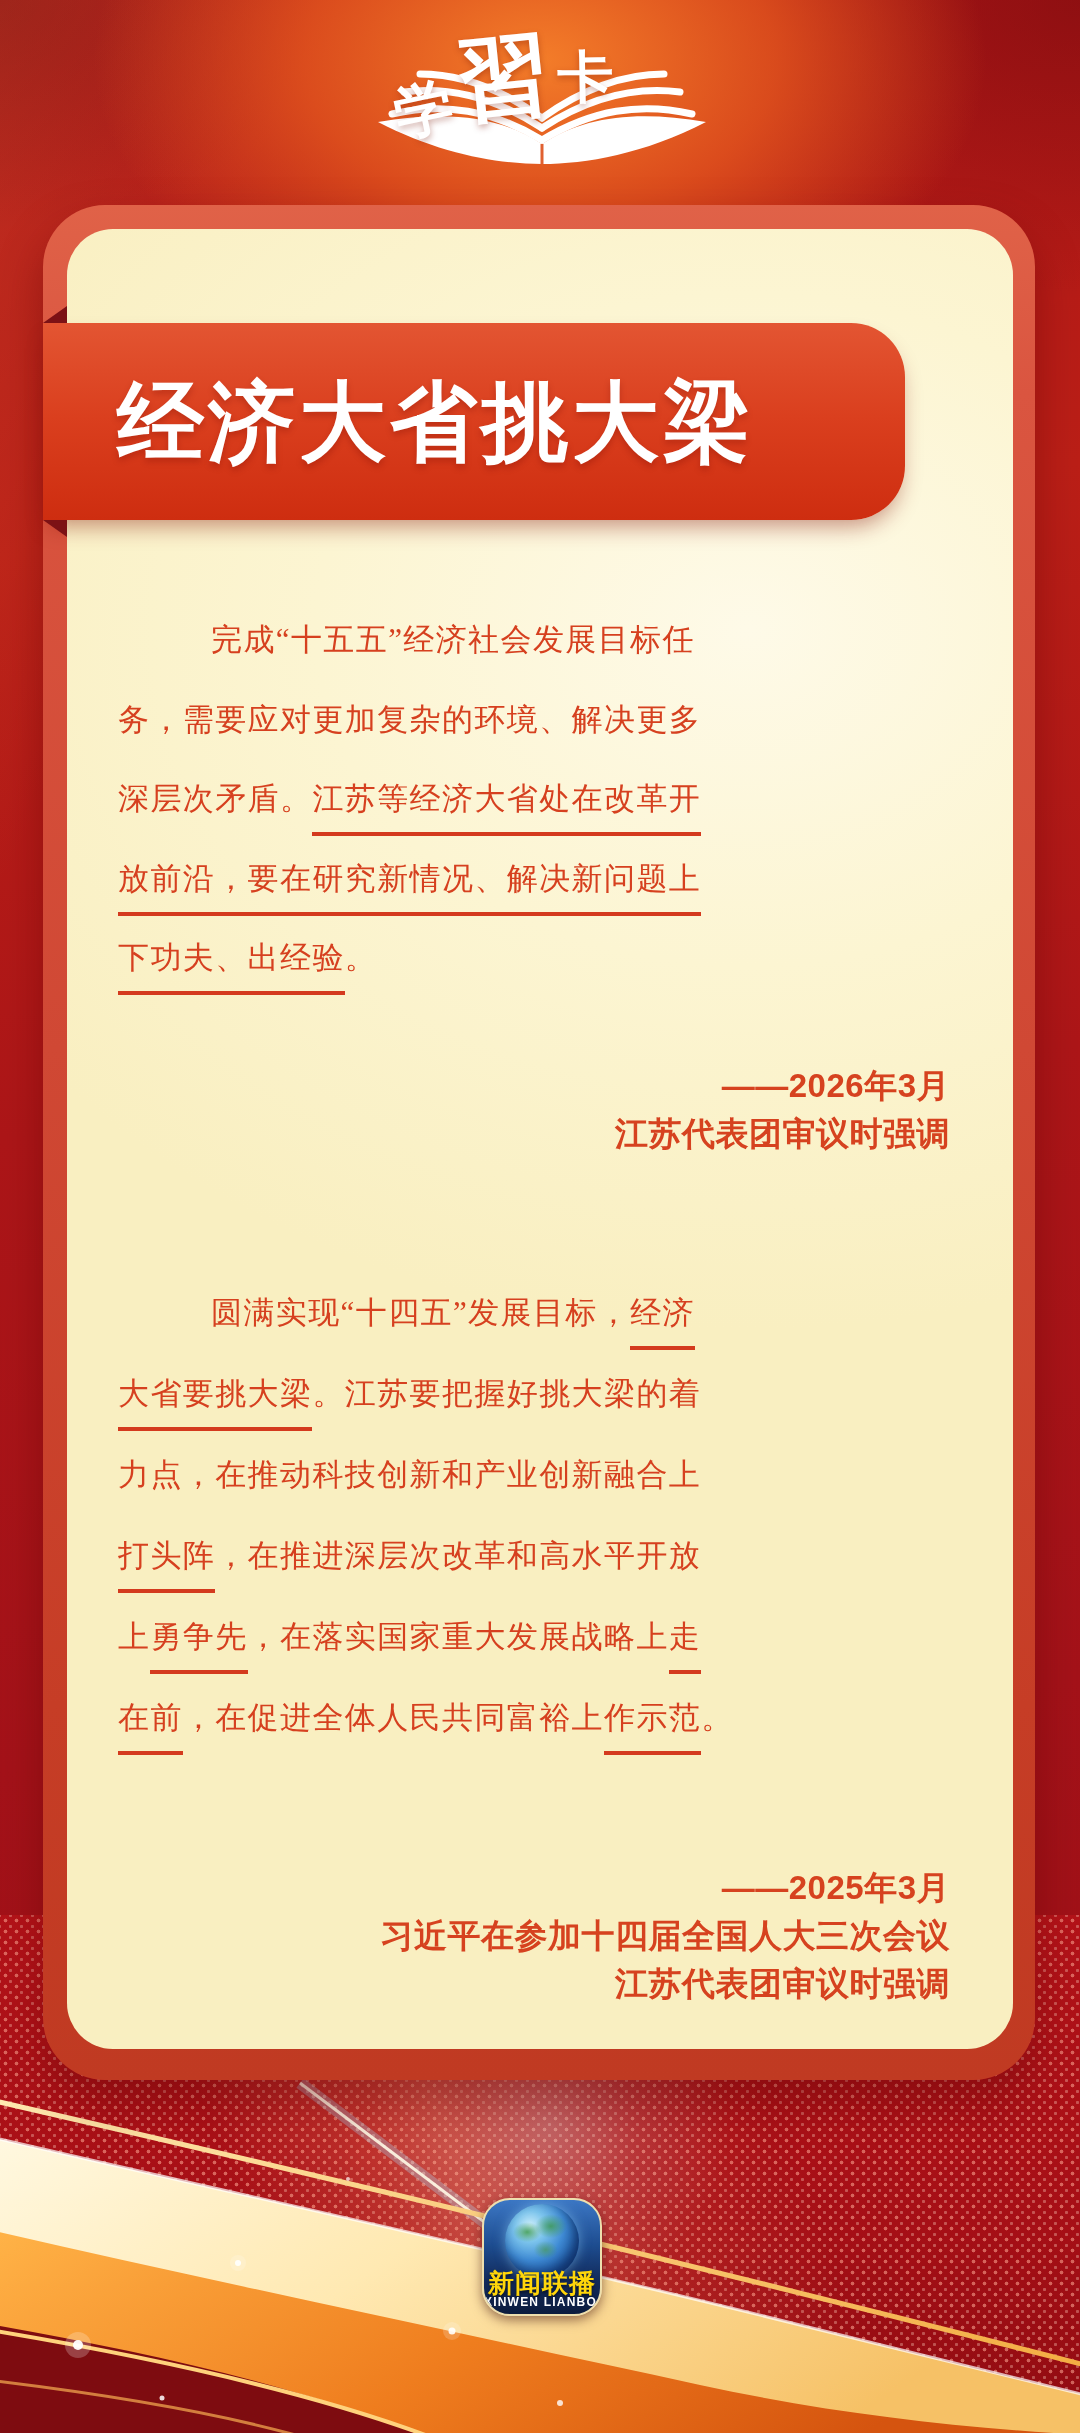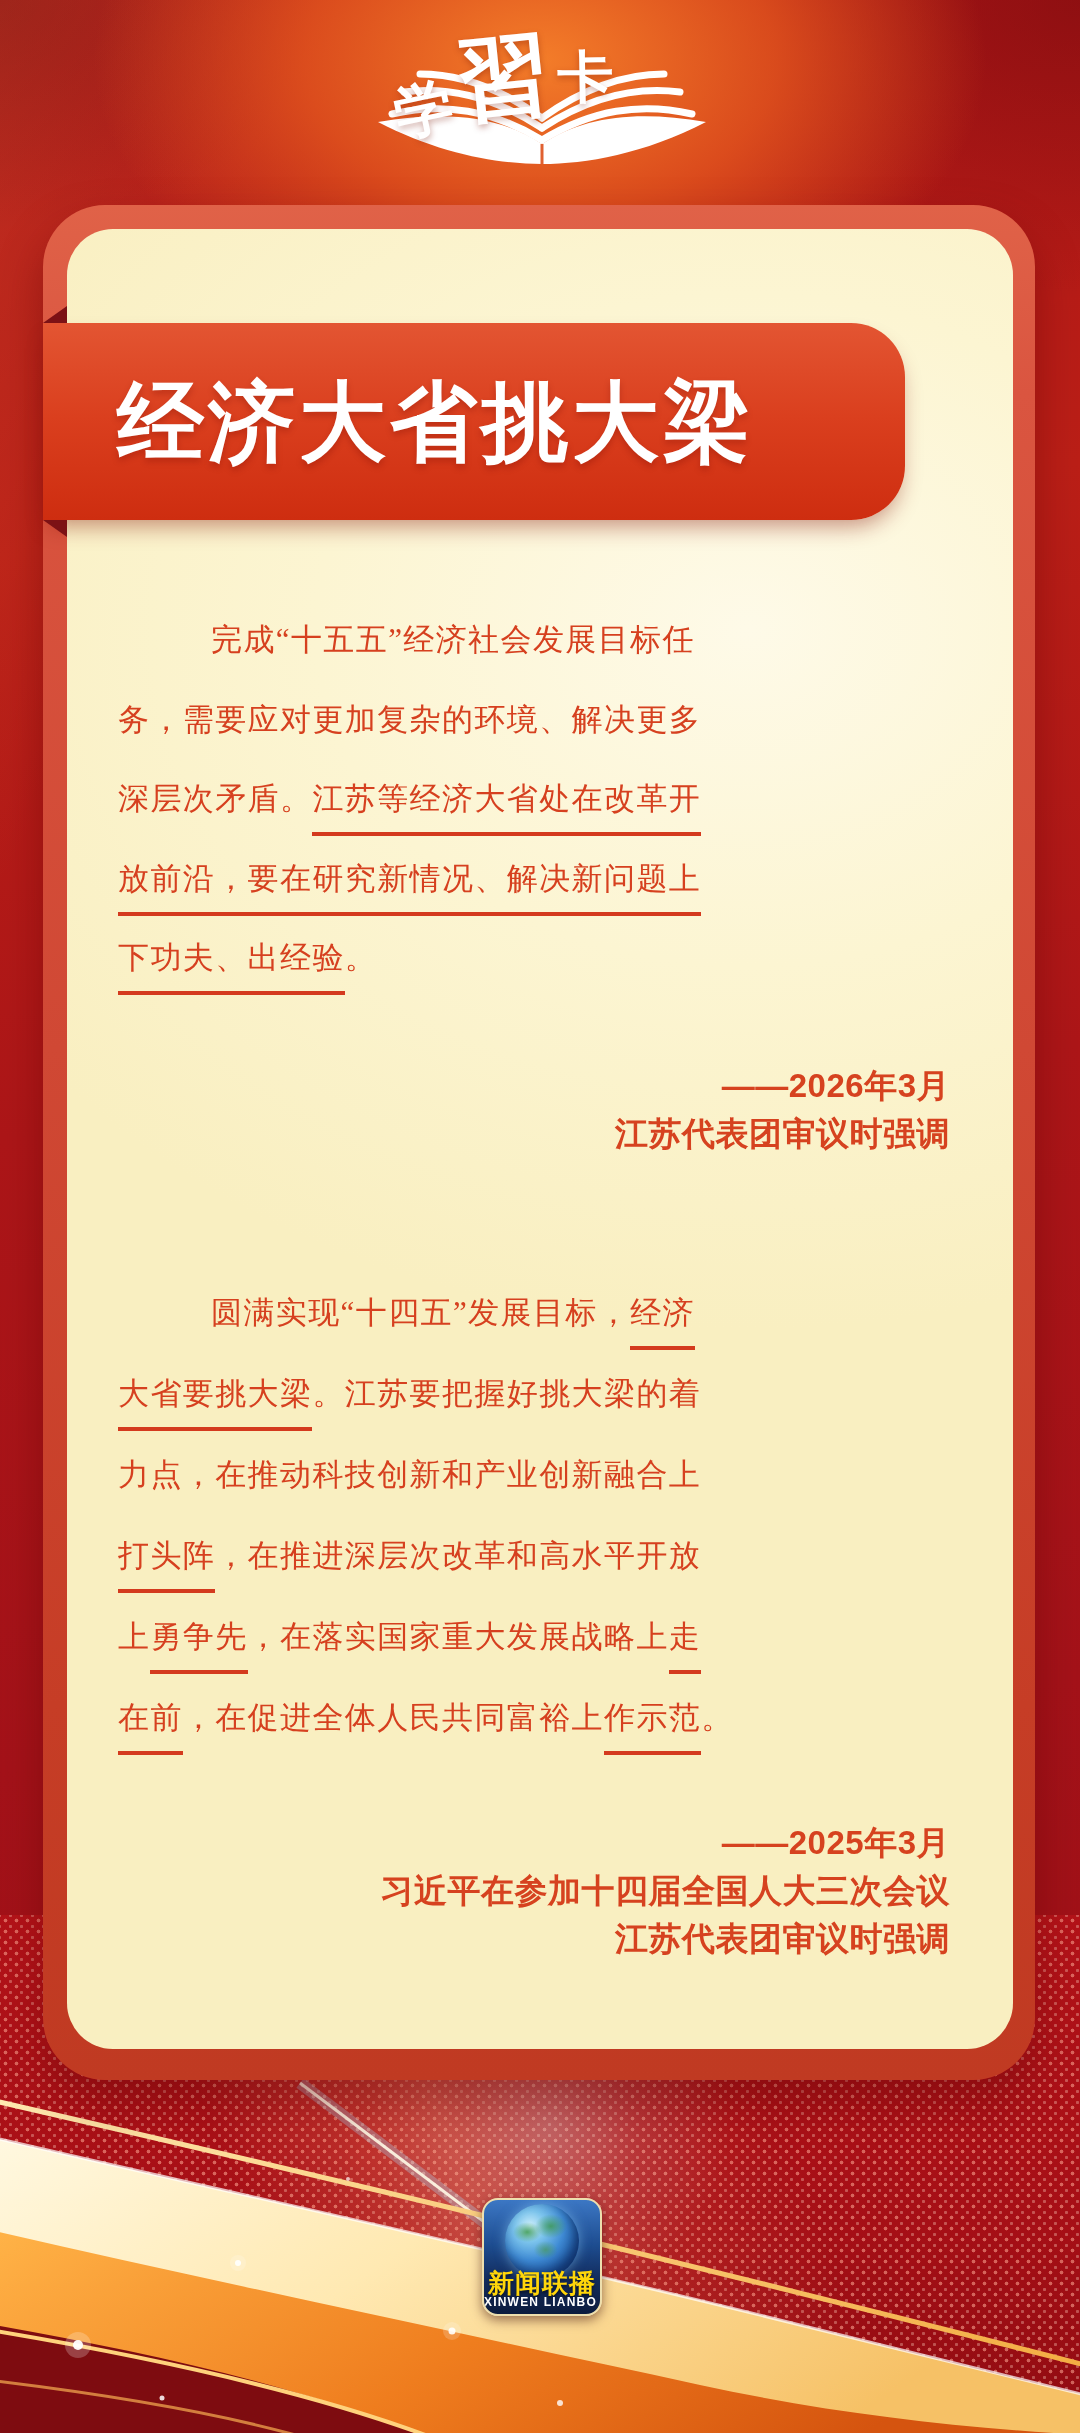--- a/index.html
+++ b/index.html
@@ -36,30 +36,30 @@
   .fold-bottom{top:520px;clip-path:polygon(0 0,100% 0,100% 100%);}
   .quote{position:absolute;left:118px;width:836px;color:#d6401f;font-size:31px;letter-spacing:1.4px;
     font-family:"Liberation Serif","DejaVu Serif",serif;}
   .quote .tline{white-space:nowrap;overflow:visible;}
   .quote1{top:600px;} .quote1 .tline{height:79.5px;line-height:79.5px;}
   .quote2{top:1272px;} .quote2 .tline{height:81px;line-height:81px;}
   .tline.indent{text-indent:93px;}
   .u{border-bottom:4px solid #d43a1e;padding-bottom:16px;}
   .attr{position:absolute;right:130px;text-align:right;color:#d6421f;font-weight:700;font-size:33px;
     line-height:48px;letter-spacing:.5px;}
-  .attr1{top:1062px;} .attr2{top:1819px;margin-left:32px;}
+  .attr1{top:1062px;} .attr2{top:1864px;margin-left:32px;}
   .logo{position:absolute;left:330px;top:20px;width:430px;height:140px;}
   .book{position:absolute;left:12px;top:46px;width:400px;height:104px;}
   .logo-text{position:absolute;left:62px;top:-4px;color:#fff;transform:rotate(-6deg);font-weight:700;
     font-family:"DejaVu Serif","Liberation Serif",serif;text-shadow:0 3px 6px rgba(120,20,0,.35);white-space:nowrap;}
   .lc{display:inline-block;}
   .lc1{font-size:58px;transform:translateY(12px) rotate(-6deg);}
   .lc2{font-size:92px;margin:0 2px;}
   .lc3{font-size:56px;transform:translateY(-4px) rotate(5deg);}
-  .badge{position:absolute;left:482px;top:2198px;width:120px;height:118px;border-radius:16px;box-sizing:border-box;
+  .badge{position:absolute;left:482px;top:2198px;width:120px;height:118px;border-radius:28px;box-sizing:border-box;
     background:linear-gradient(180deg,#3c77c4 0%,#1d4c8f 40%,#122b5c 70%,#0c1c3e 100%);
     border:2px solid #eedfae;box-shadow:0 4px 12px rgba(50,0,0,.5);overflow:hidden;}
   .globe{position:absolute;left:21px;top:4px;width:74px;height:74px;border-radius:50%;
     background:
       radial-gradient(14px 10px at 30% 38%, rgba(70,160,90,.9) 0%, rgba(70,160,90,0) 100%),
       radial-gradient(16px 12px at 62% 30%, rgba(60,150,85,.85) 0%, rgba(60,150,85,0) 100%),
       radial-gradient(12px 9px at 55% 62%, rgba(70,150,90,.7) 0%, rgba(70,150,90,0) 100%),
       radial-gradient(circle at 34% 30%, #cdeefb 0%, #7cc4ec 22%, #3e8ad4 48%, #1f5aa6 72%, #123a78 100%);
     box-shadow:0 0 12px rgba(150,215,255,.5), inset -4px -6px 12px rgba(5,20,60,.55);}
   .badge-cn{position:absolute;left:0;top:66px;width:100%;text-align:center;font-size:26px;font-weight:900;

